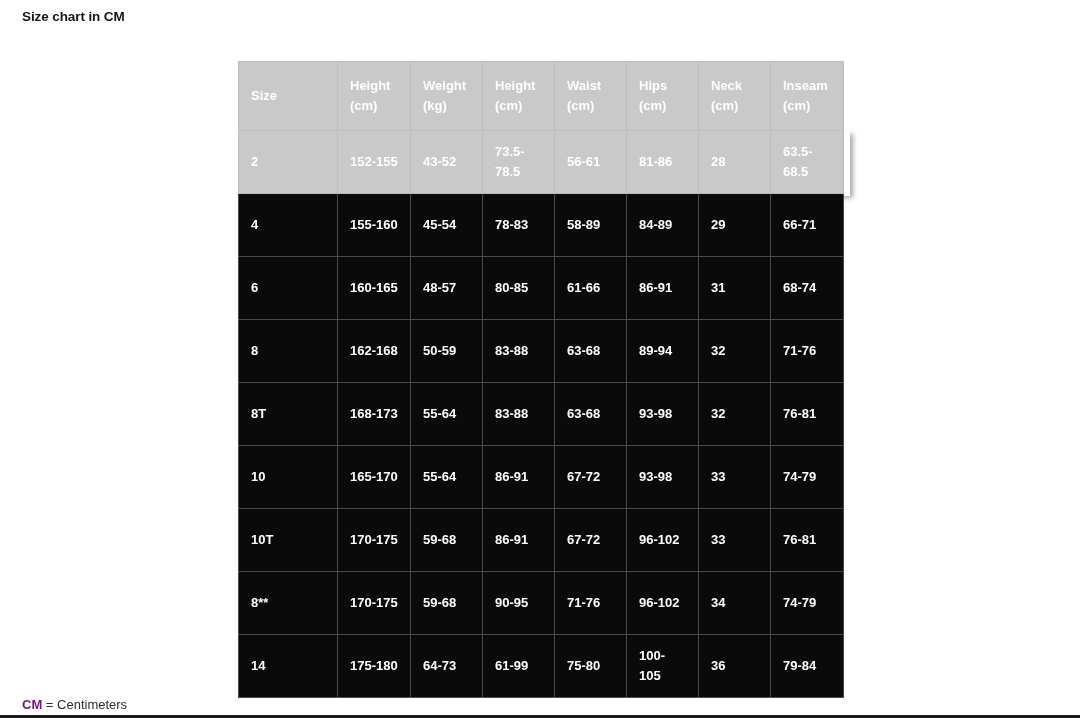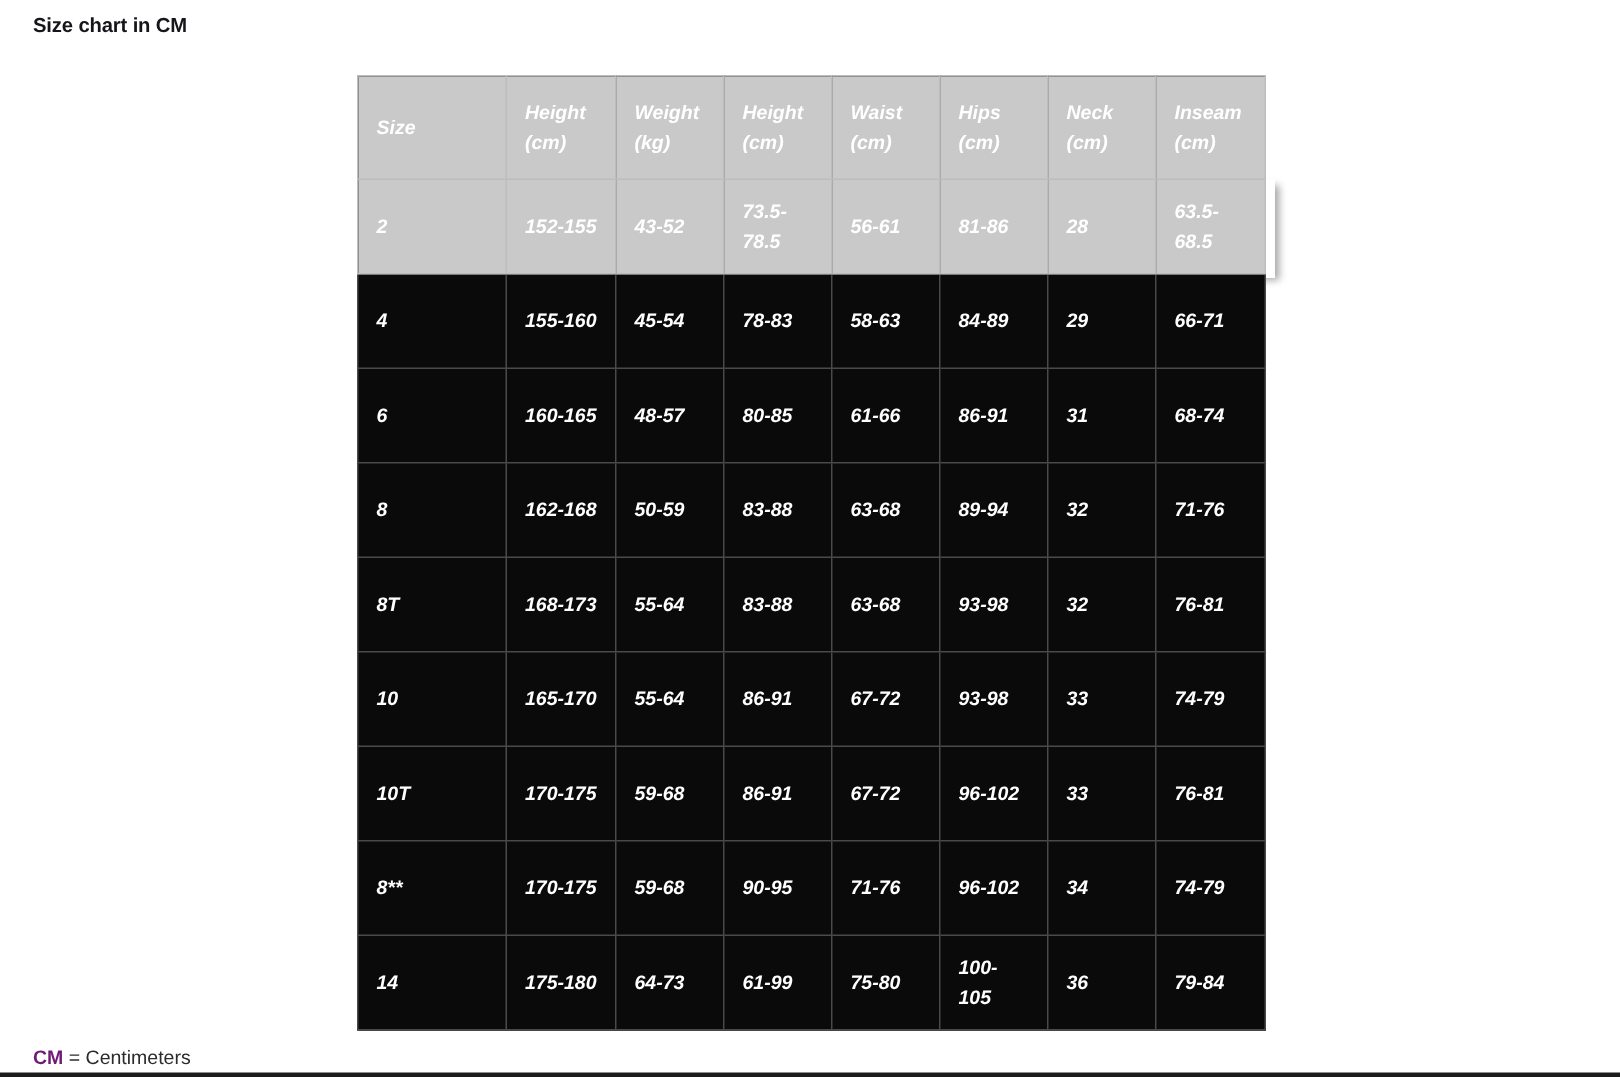--- a/index.html
+++ b/index.html
@@ -28,23 +28,22 @@
     font-size: 13.5px;
     font-weight: bold;
     color: #16161a;
     letter-spacing: -0.1px;
   }
 
   
   .table-wrap {
     position: absolute;
     left: 238px;
-    top: 50px;
+    top: 61px;
     width: 605px;
-    font-style: italic;
   }
 
   table.size-chart {
     border-collapse: collapse;
     table-layout: fixed;
     width: 605px;
     background: #000000;
   }
 
   table.size-chart col.c-size    { width: 99px; }
@@ -171,21 +170,21 @@
           <td>81-86</td>
           <td>28</td>
           <td>63.5-68.5</td>
         </tr>
 
         <tr>
           <td>4</td>
           <td>155-160</td>
           <td>45-54</td>
           <td>78-83</td>
-          <td>58-63</td>
+          <td>58-89</td>
           <td>84-89</td>
           <td>29</td>
           <td>66-71</td>
         </tr>
 
         <tr>
           <td>6</td>
           <td>160-165</td>
           <td>48-57</td>
           <td>80-85</td>

